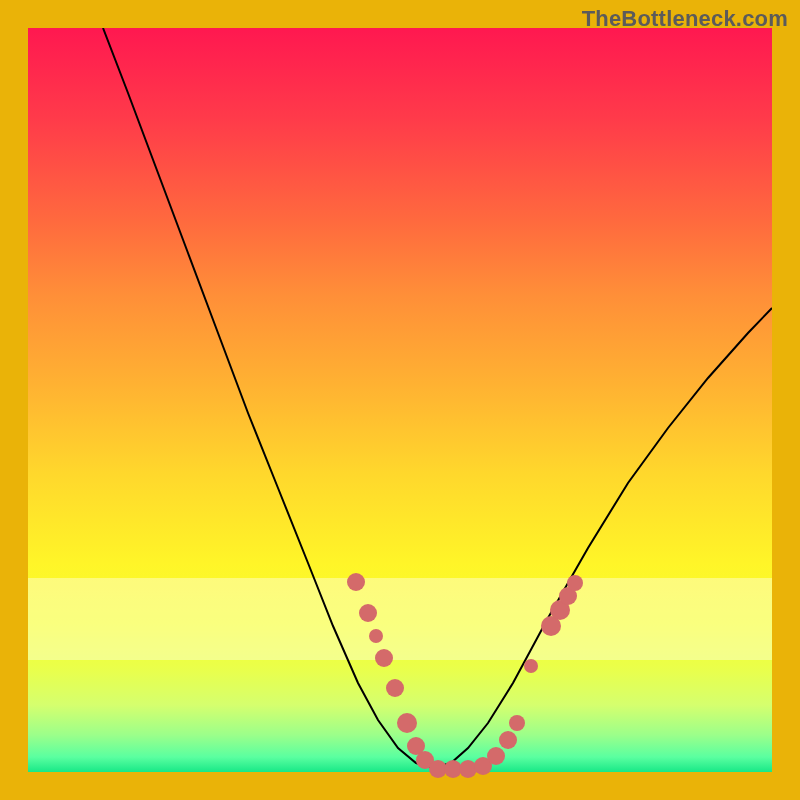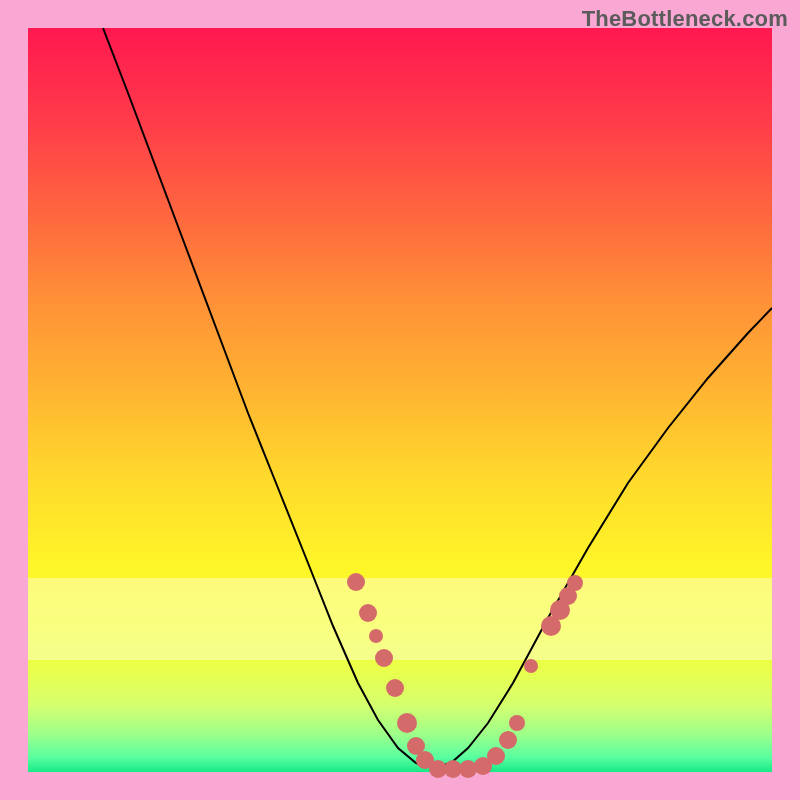--- a/index.html
+++ b/index.html
@@ -1,17 +1,17 @@
 <!DOCTYPE html>
 <html><head>
 <meta charset="utf-8">
 <style>
   * { margin: 0; padding: 0; box-sizing: border-box; }
   html, body { width: 800px; height: 800px; overflow: hidden; background: #000; }
-  .wrap { position: relative; width: 800px; height: 800px; background: #f9a8d4; }
+  .wrap { position: relative; width: 800px; height: 800px; background: #eab308; }
   .plot {
     position: absolute;
     left: 28px; top: 28px;
     width: 744px; height: 744px;
     background: linear-gradient(to bottom,
       #ff1850 0%,
       #ff3a4a 12%,
       #ff6a3e 26%,
       #ff8f38 36%,
       #ffb232 48%,

